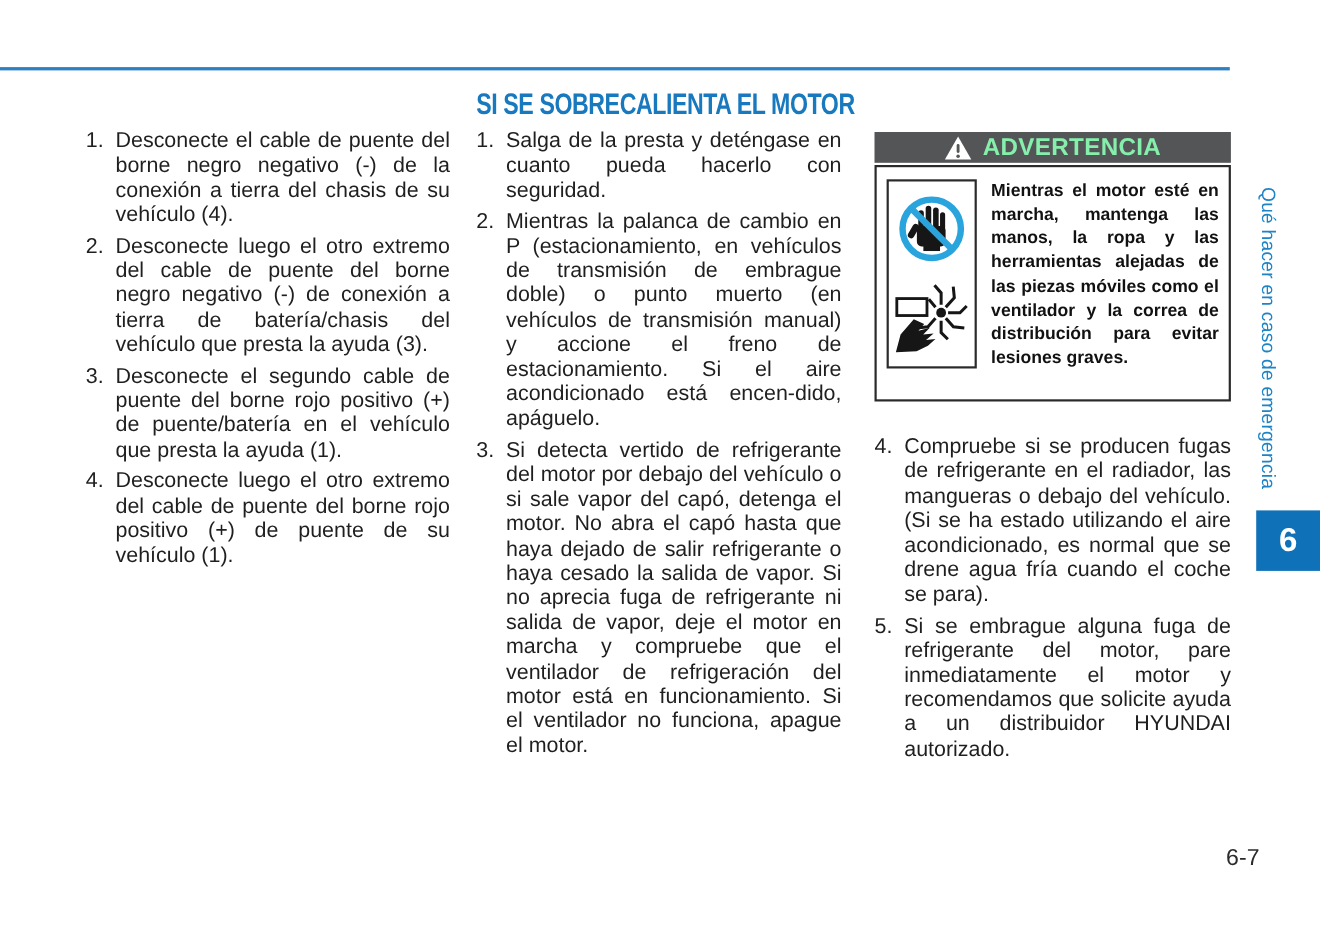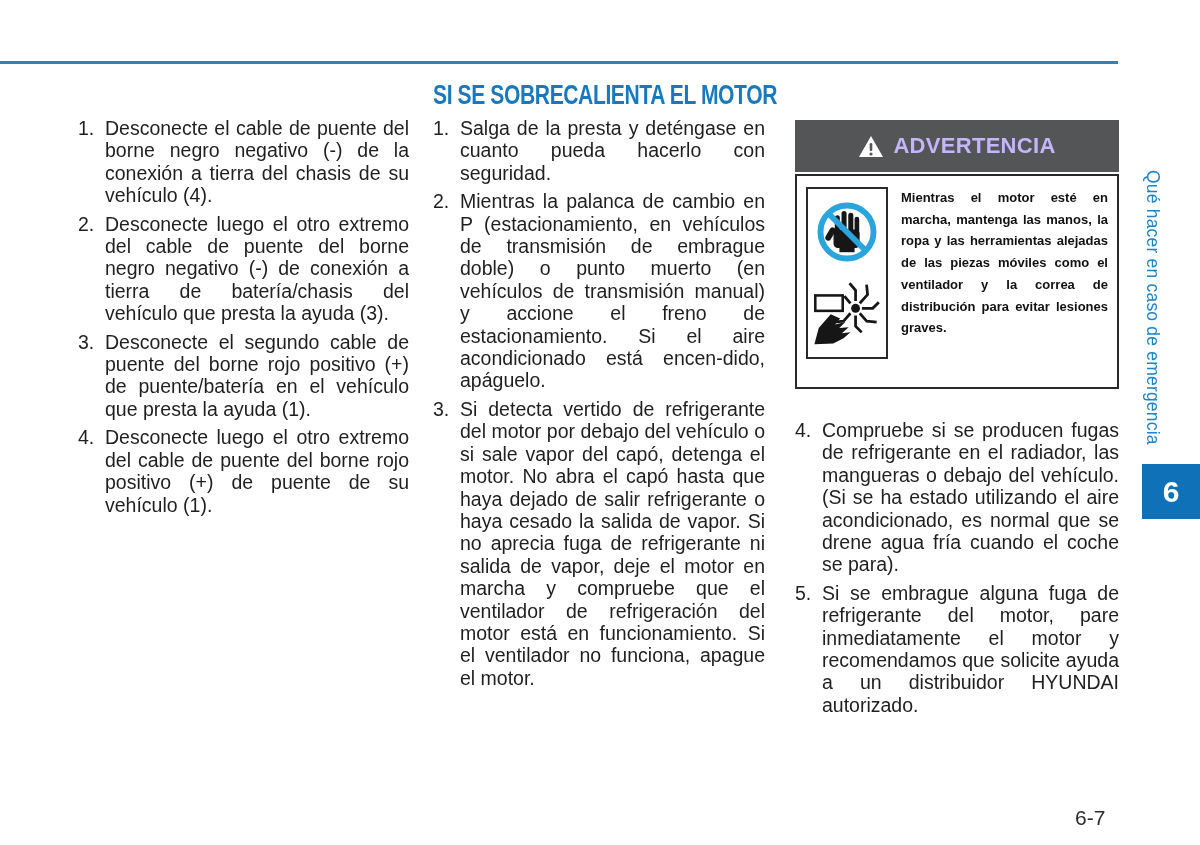--- a/index.html
+++ b/index.html
@@ -33,59 +33,59 @@
   .col-left  { left: 78px;  top: 117px; width: 331px; }
   .col-mid   { left: 433px; top: 117px; width: 332px; }
   .col-right { left: 795px; top: 120px; width: 324px; }
   .para { margin: 0 0 6px 0; }
   .step { position: relative; padding-left: 27px; margin: 0 0 6px 0; }
   .step .num { position: absolute; left: 0; top: 0; }
 
   
   .warnbox { text-align: left; margin-bottom: 30px; }
   .warnhead {
-    height: 52px; background: #545557; color: #c4b5fd;
+    height: 28px; background: #545557; color: #86efac;
     display: flex; align-items: center; justify-content: center;
     gap: 9px; font-size: 22px; font-weight: bold; letter-spacing: 0.3px;
     margin-bottom: 2px;
   }
   .warnbody {
     border: 2px solid #2a2a2a; background: #fff;
     box-sizing: border-box; height: 215px;
     display: flex; gap: 13px; padding: 11px 9px;
   }
   .warnicon {
     flex: none; width: 82px; height: 172px;
     border: 2px solid #2a2a2a; box-sizing: border-box;
     display: flex; flex-direction: column;
     align-items: center; justify-content: space-evenly;
     background: #fff;
   }
   .warntext {
-    font-size: 13px; font-weight: bold; line-height: 21.7px;
+    font-size: 16px; font-weight: bold; line-height: 21.7px;
     color: #111; text-align: justify;
   }
 
   
   .side-label {
     position: absolute; left: 1142px; top: 170px;
     writing-mode: vertical-rl;
     font-size: 17.5px; color: #1d84c6;
     white-space: nowrap; letter-spacing: 0.2px;
   }
   .side-tab {
     position: absolute; left: 1142px; top: 464px;
     width: 58px; height: 55px;
     background: #0f72b8; color: #ffffff;
     display: flex; align-items: center; justify-content: center;
     font-size: 30px; font-weight: bold;
   }
   .page-num {
-    position: absolute; left: 1075px; top: 806px; width: 70px;
-    text-align: left; font-size: 21px; color: #2b2b2b;
+    position: absolute; left: 1075px; top: 768px; width: 70px;
+    text-align: right; font-size: 21px; color: #2b2b2b;
   }
 </style>
 </head>
 <body>
 
 <div class="topline"></div>
 
 <div class="section-title">SI SE SOBRECALIENTA EL MOTOR</div>
 
 <div class="col col-left">

